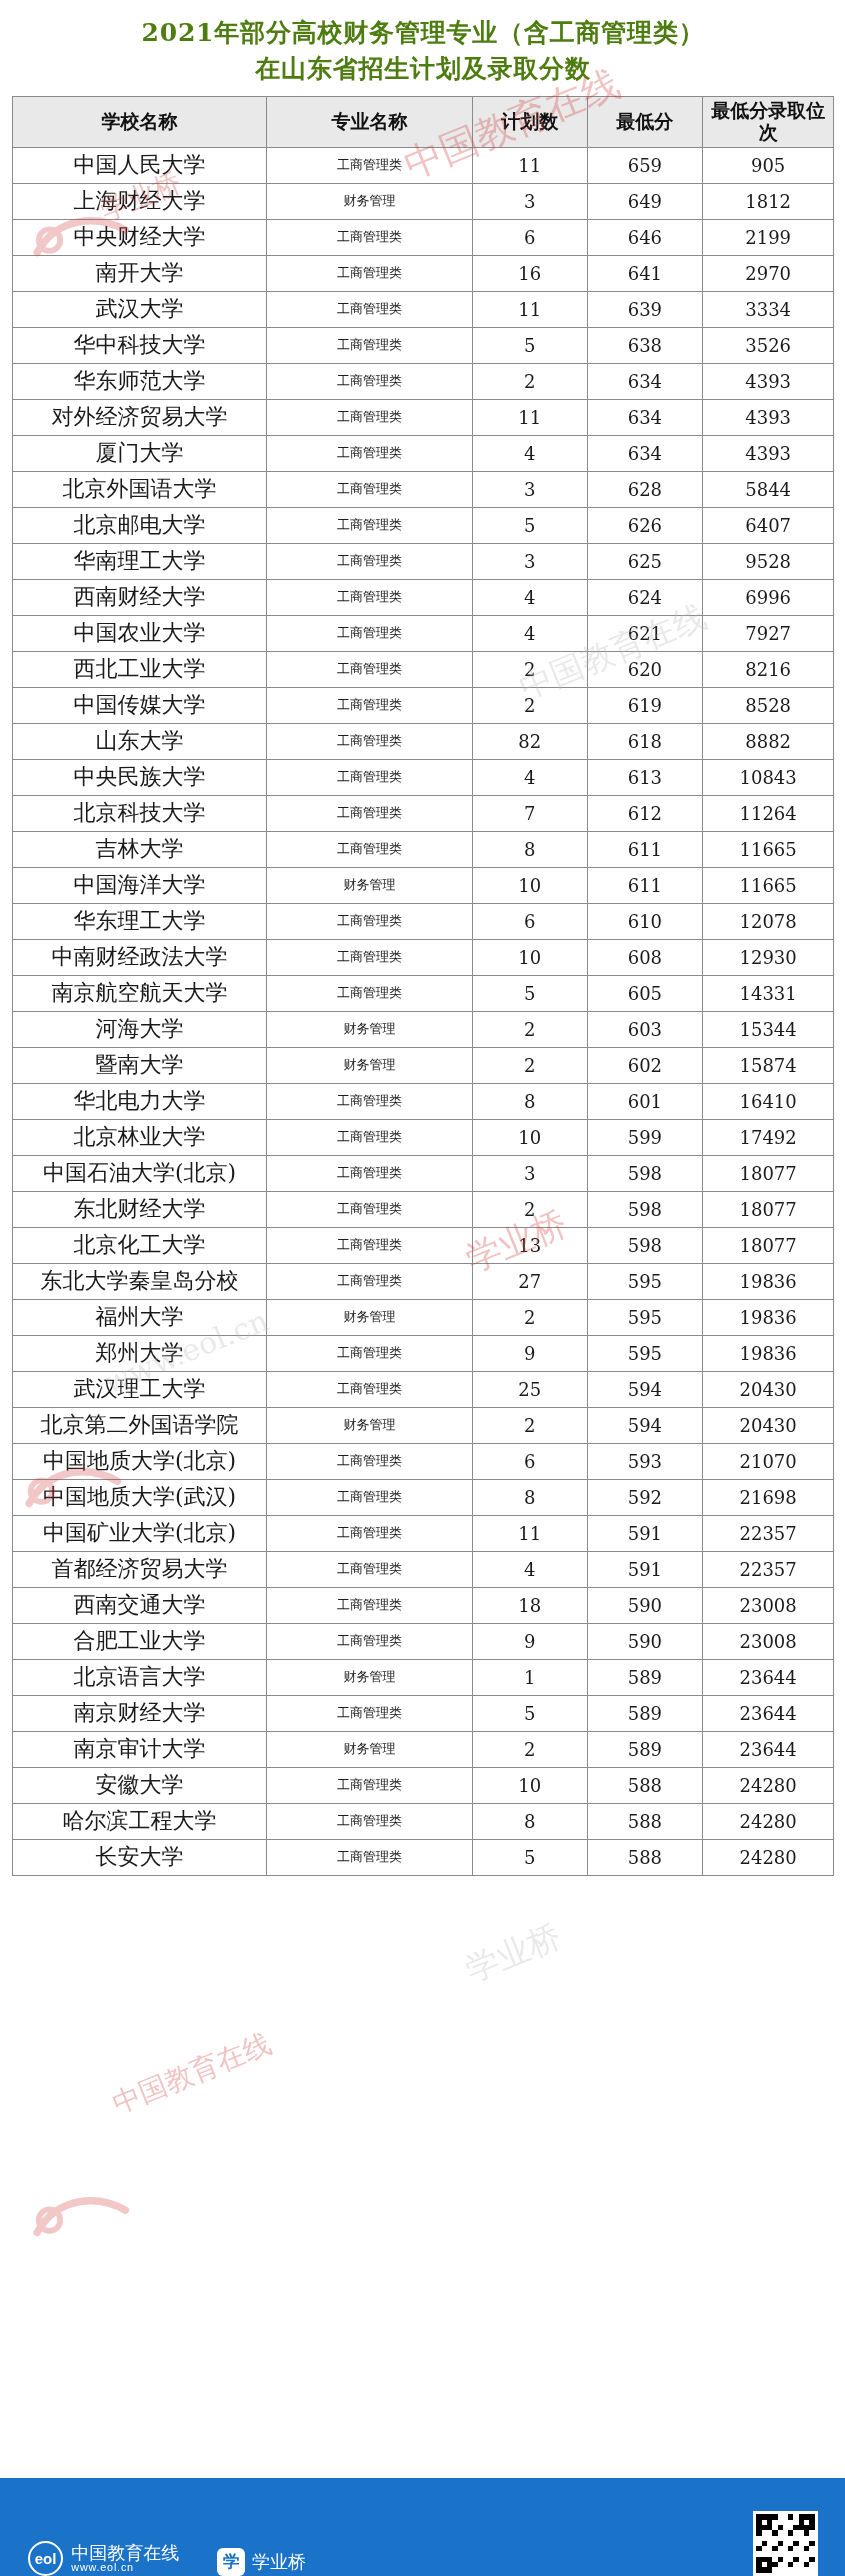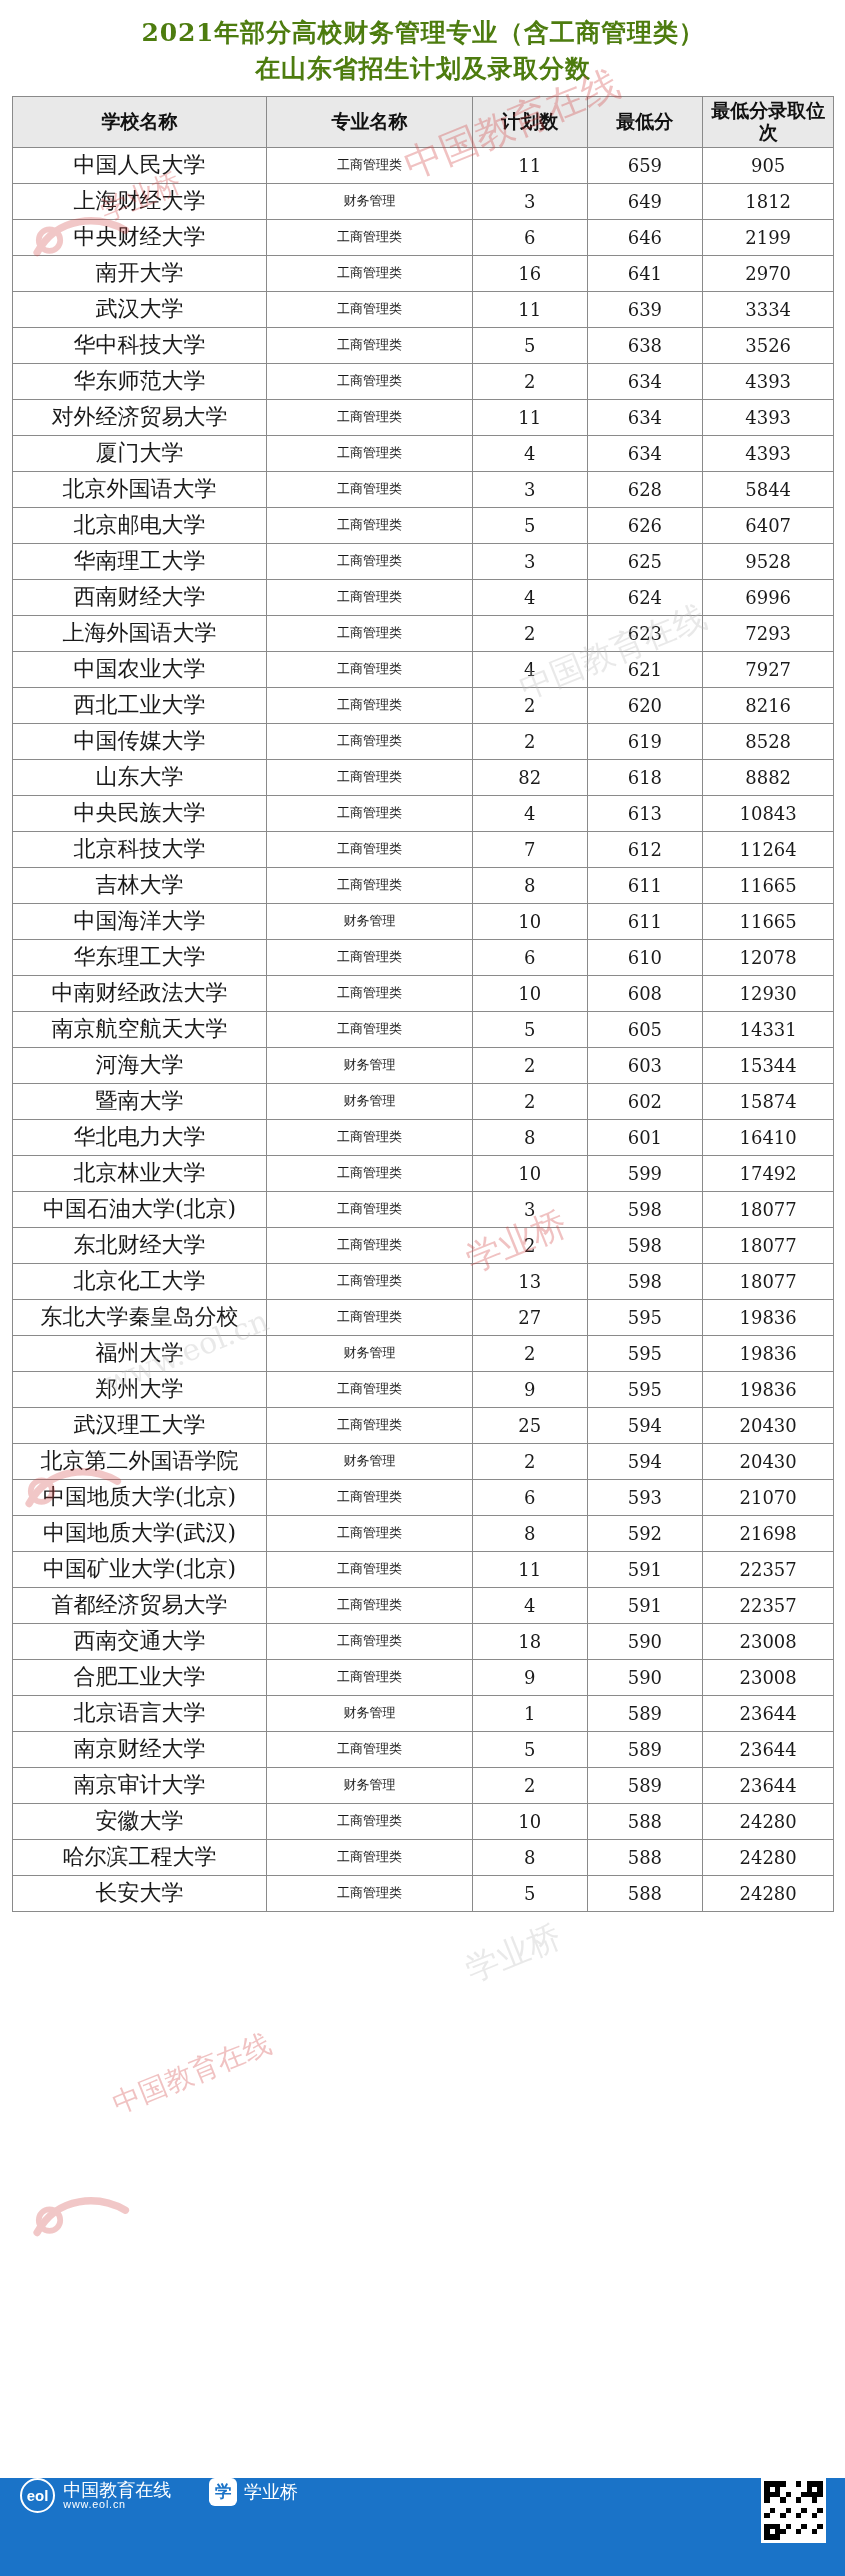--- a/index.html
+++ b/index.html
@@ -91,22 +91,22 @@
     pointer-events: none;
     opacity: 0.28;
   }
   .wm-logo svg { display: block; }
 
   
   .footer {
     background: #1a73c8;
     height: 98px;
     display: flex;
-    align-items: flex-start;
-    padding: 0 20px;
+    align-items: flex-end;
+    padding: 0 28px;
     margin-top: 5px;
     position: relative;
   }
   .footer .brand {
     display: flex;
     align-items: center;
     gap: 8.3px;
     color: #ffffff;
   }
   .footer .brand-text {
@@ -308,27 +308,20 @@
             <td class="num">9528</td>
           </tr>
           <tr>
             <td class="school">西南财经大学</td>
             <td class="major">工商管理类</td>
             <td class="num">4</td>
             <td class="num">624</td>
             <td class="num">6996</td>
           </tr>
           <tr>
-            <td class="school">上海外国语大学</td>
-            <td class="major">工商管理类</td>
-            <td class="num">2</td>
-            <td class="num">623</td>
-            <td class="num">7293</td>
-          </tr>
-          <tr>
             <td class="school">中国农业大学</td>
             <td class="major">工商管理类</td>
             <td class="num">4</td>
             <td class="num">621</td>
             <td class="num">7927</td>
           </tr>
           <tr>
             <td class="school">西北工业大学</td>
             <td class="major">工商管理类</td>
             <td class="num">2</td>

